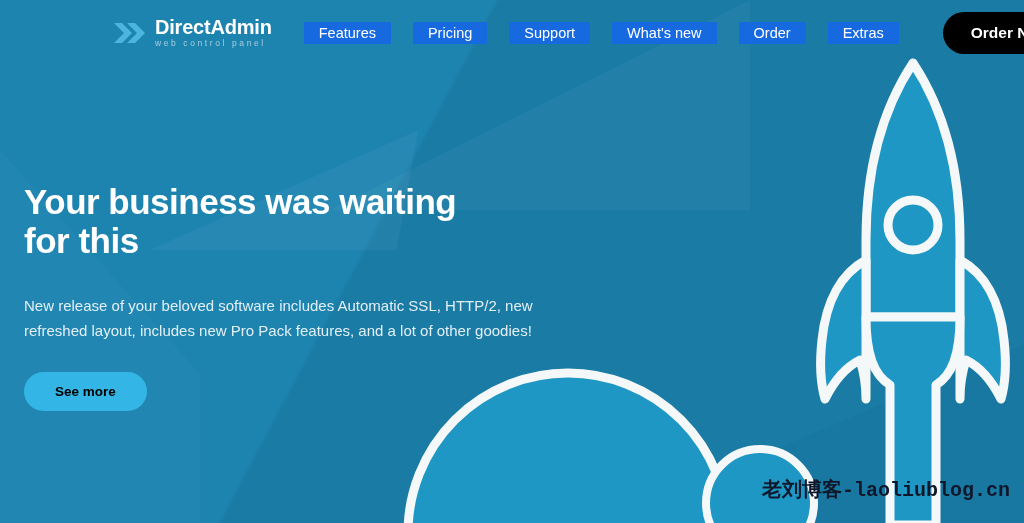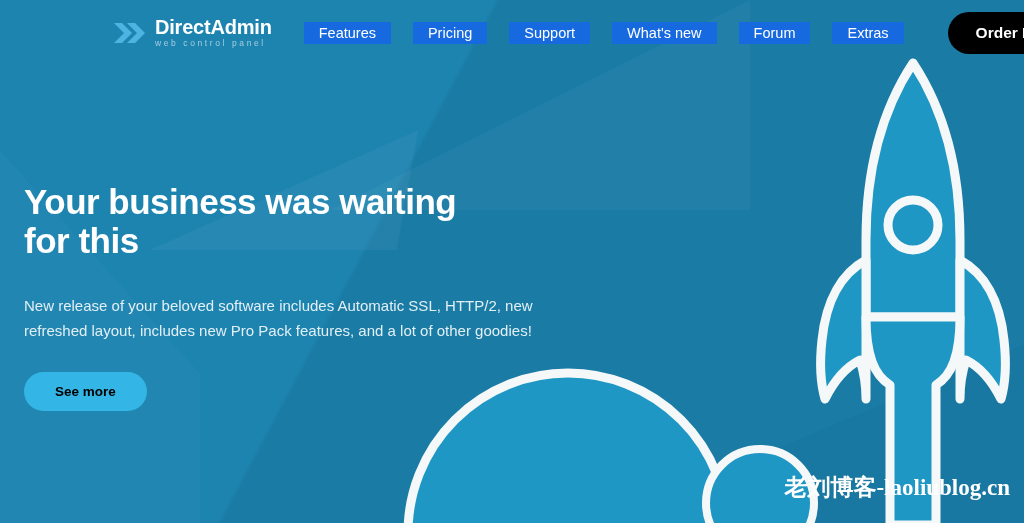--- a/index.html
+++ b/index.html
@@ -155,27 +155,27 @@
     border-radius:22px;
     padding:12px 31px;
     cursor:pointer;
     font-family:"Liberation Sans", sans-serif;
   }
 
   
   .watermark {
     position:absolute;
     right:14px; bottom:20px;
-    font-size:23px;
-    font-weight:bold;
-    color:#ffffff;
+    font-size:20px;
+    font-weight:bold;
+    color:#0f172a;
     letter-spacing:0px;
     white-space:nowrap;
     z-index:15;
-    font-family:Liberation Serif, serif;
+    font-family:Liberation Mono, monospace;
   }
 </style>
 </head>
 <body>
 
 <div id="page">
 
   <div class="bg-layer">
     <div class="facet facet-a"></div>
     <div class="facet facet-b"></div>
@@ -248,21 +248,21 @@
         <span class="logo-title"><span>Direct</span><span class="thin">Admin</span></span>
         <span class="logo-sub">web control panel</span>
       </span>
     </div>
 
     <div class="nav">
       <a class="nav-item">Features</a>
       <a class="nav-item">Pricing</a>
       <a class="nav-item">Support</a>
       <a class="nav-item">What's new</a>
-      <a class="nav-item">Forum</a>
+      <a class="nav-item">Order</a>
       <a class="nav-item">Extras</a>
     </div>
 
     <button class="order-btn">Order Now</button>
 
     <span class="icon-btn first">
       <svg width="25" height="25" viewBox="0 0 25 25">
         <circle cx="12.5" cy="12.5" r="12.5" fill="#ffffff"></circle>
         <circle cx="11.2" cy="11" r="4.3" fill="none" stroke="#1b7fab" stroke-width="2.2"></circle>
         <line x1="14.4" y1="14.3" x2="18.4" y2="18.3" stroke="#1b7fab" stroke-width="2.6" stroke-linecap="round"></line>

